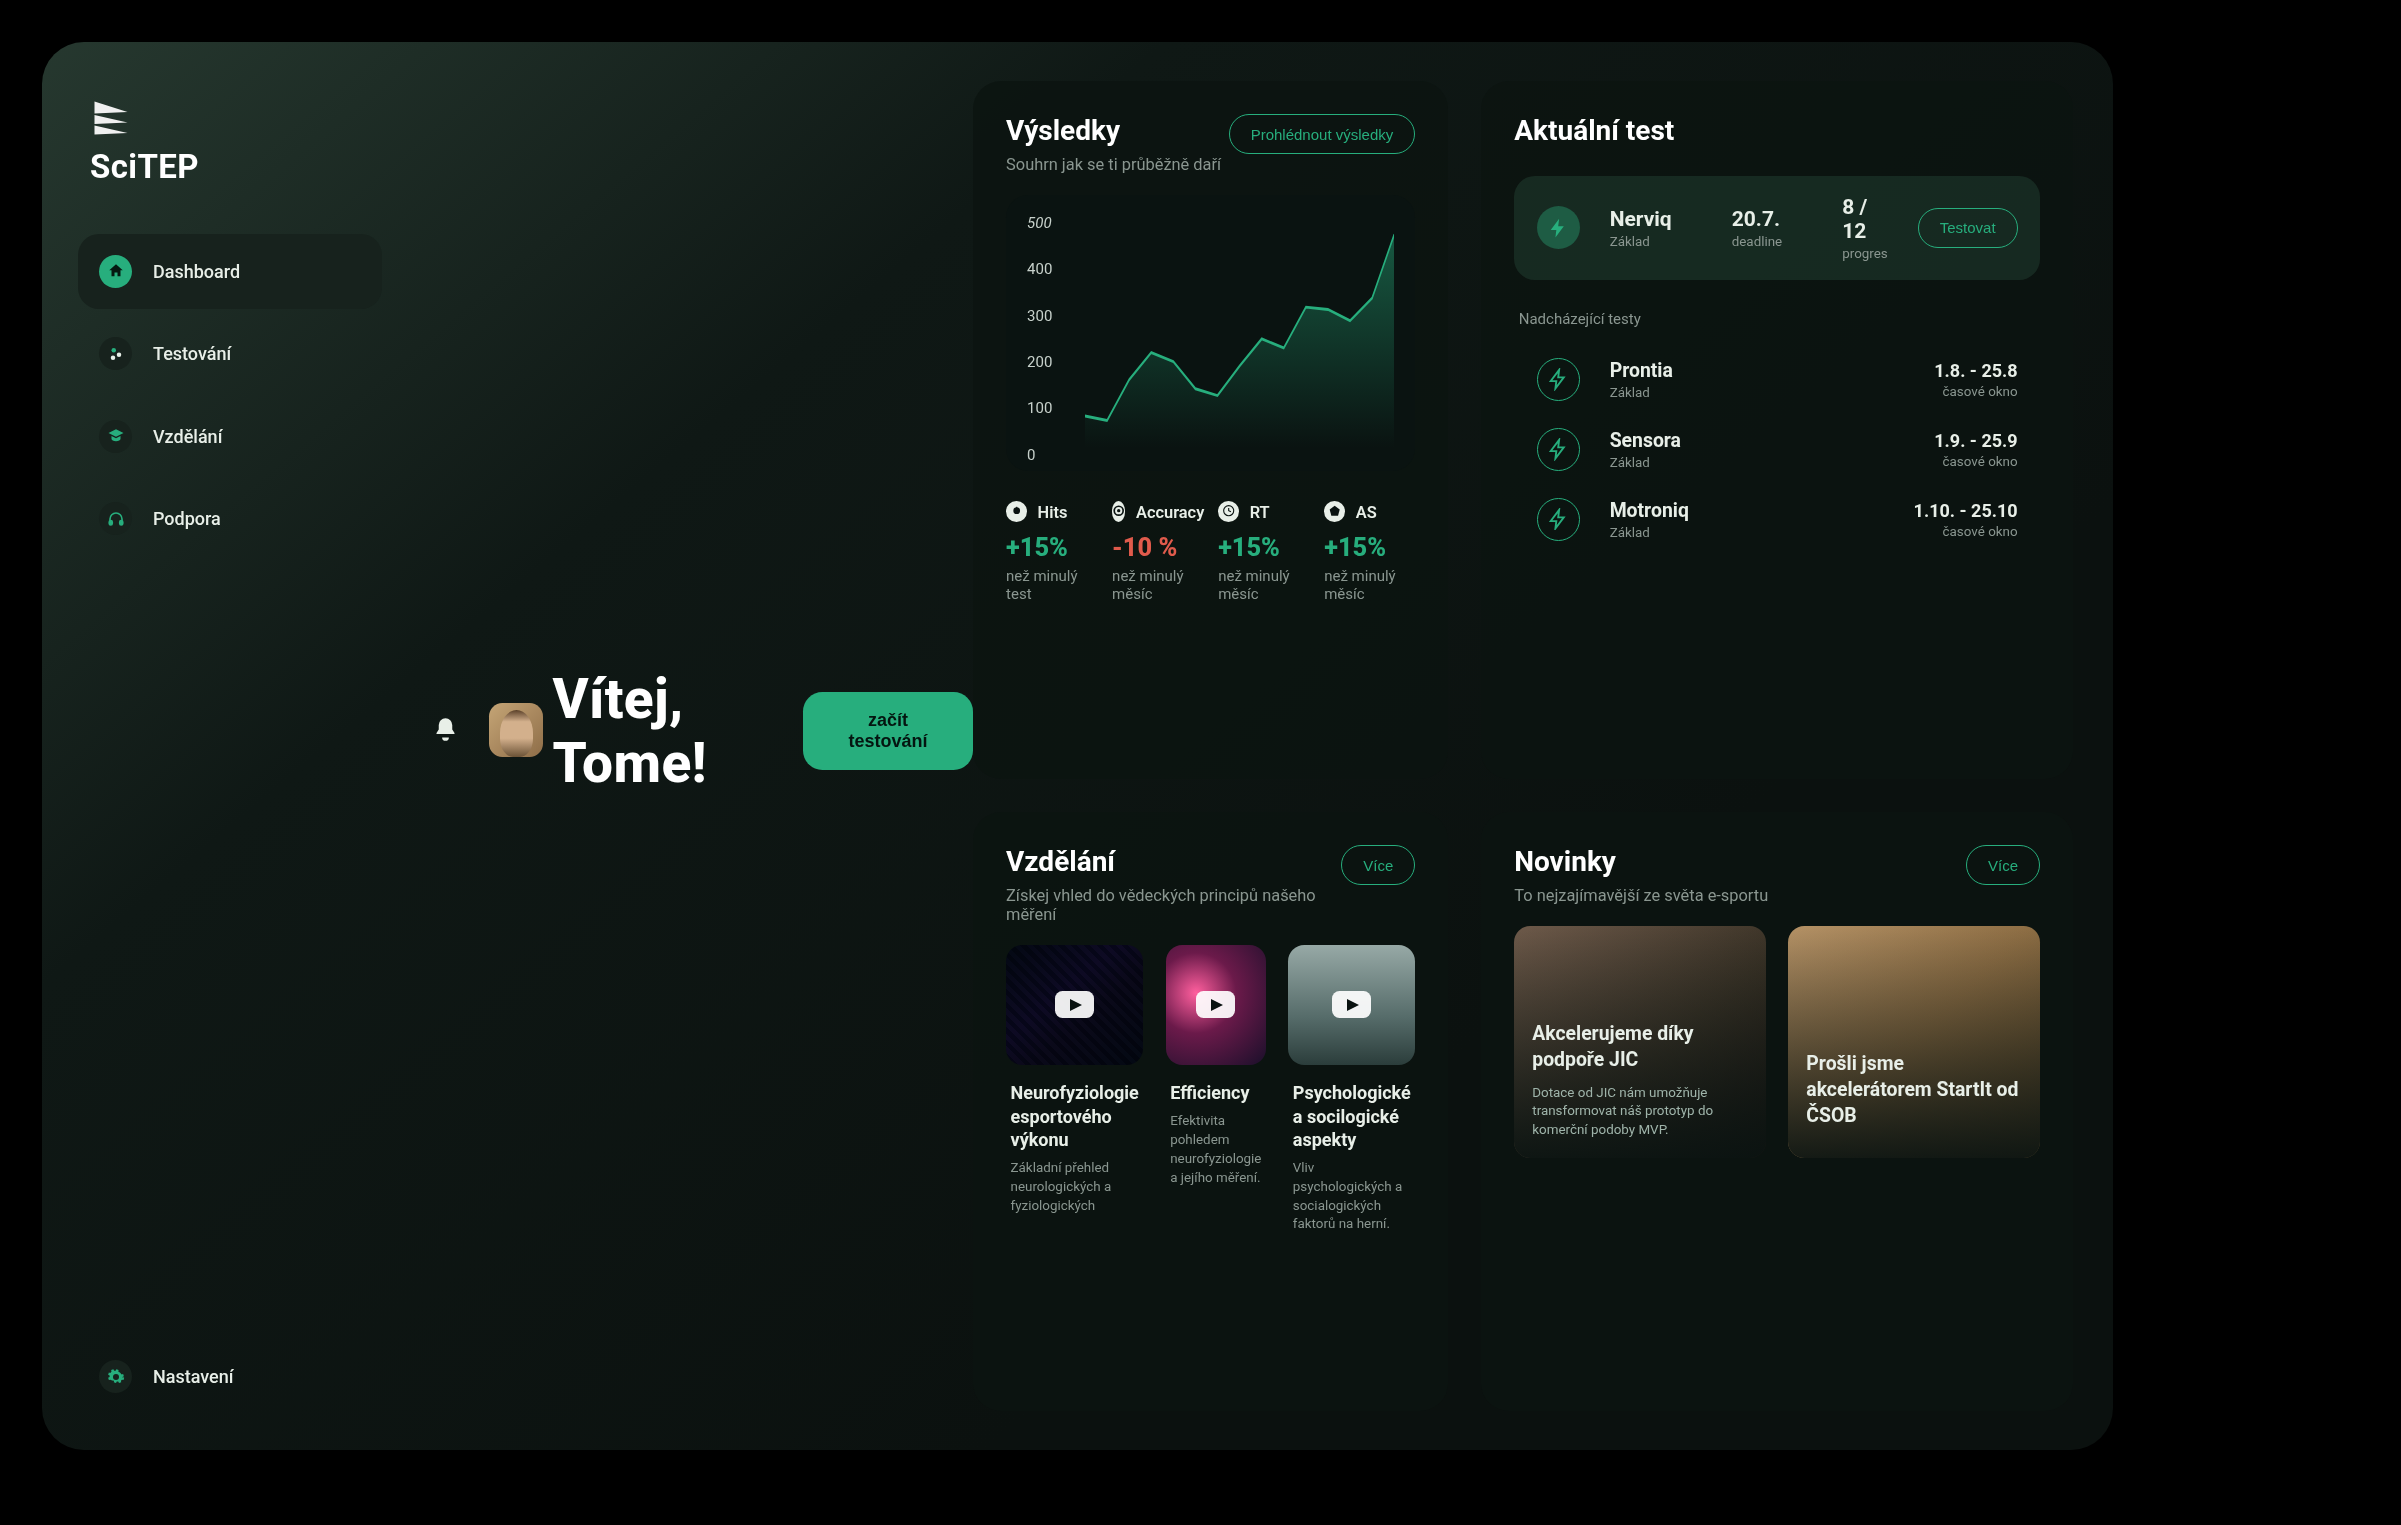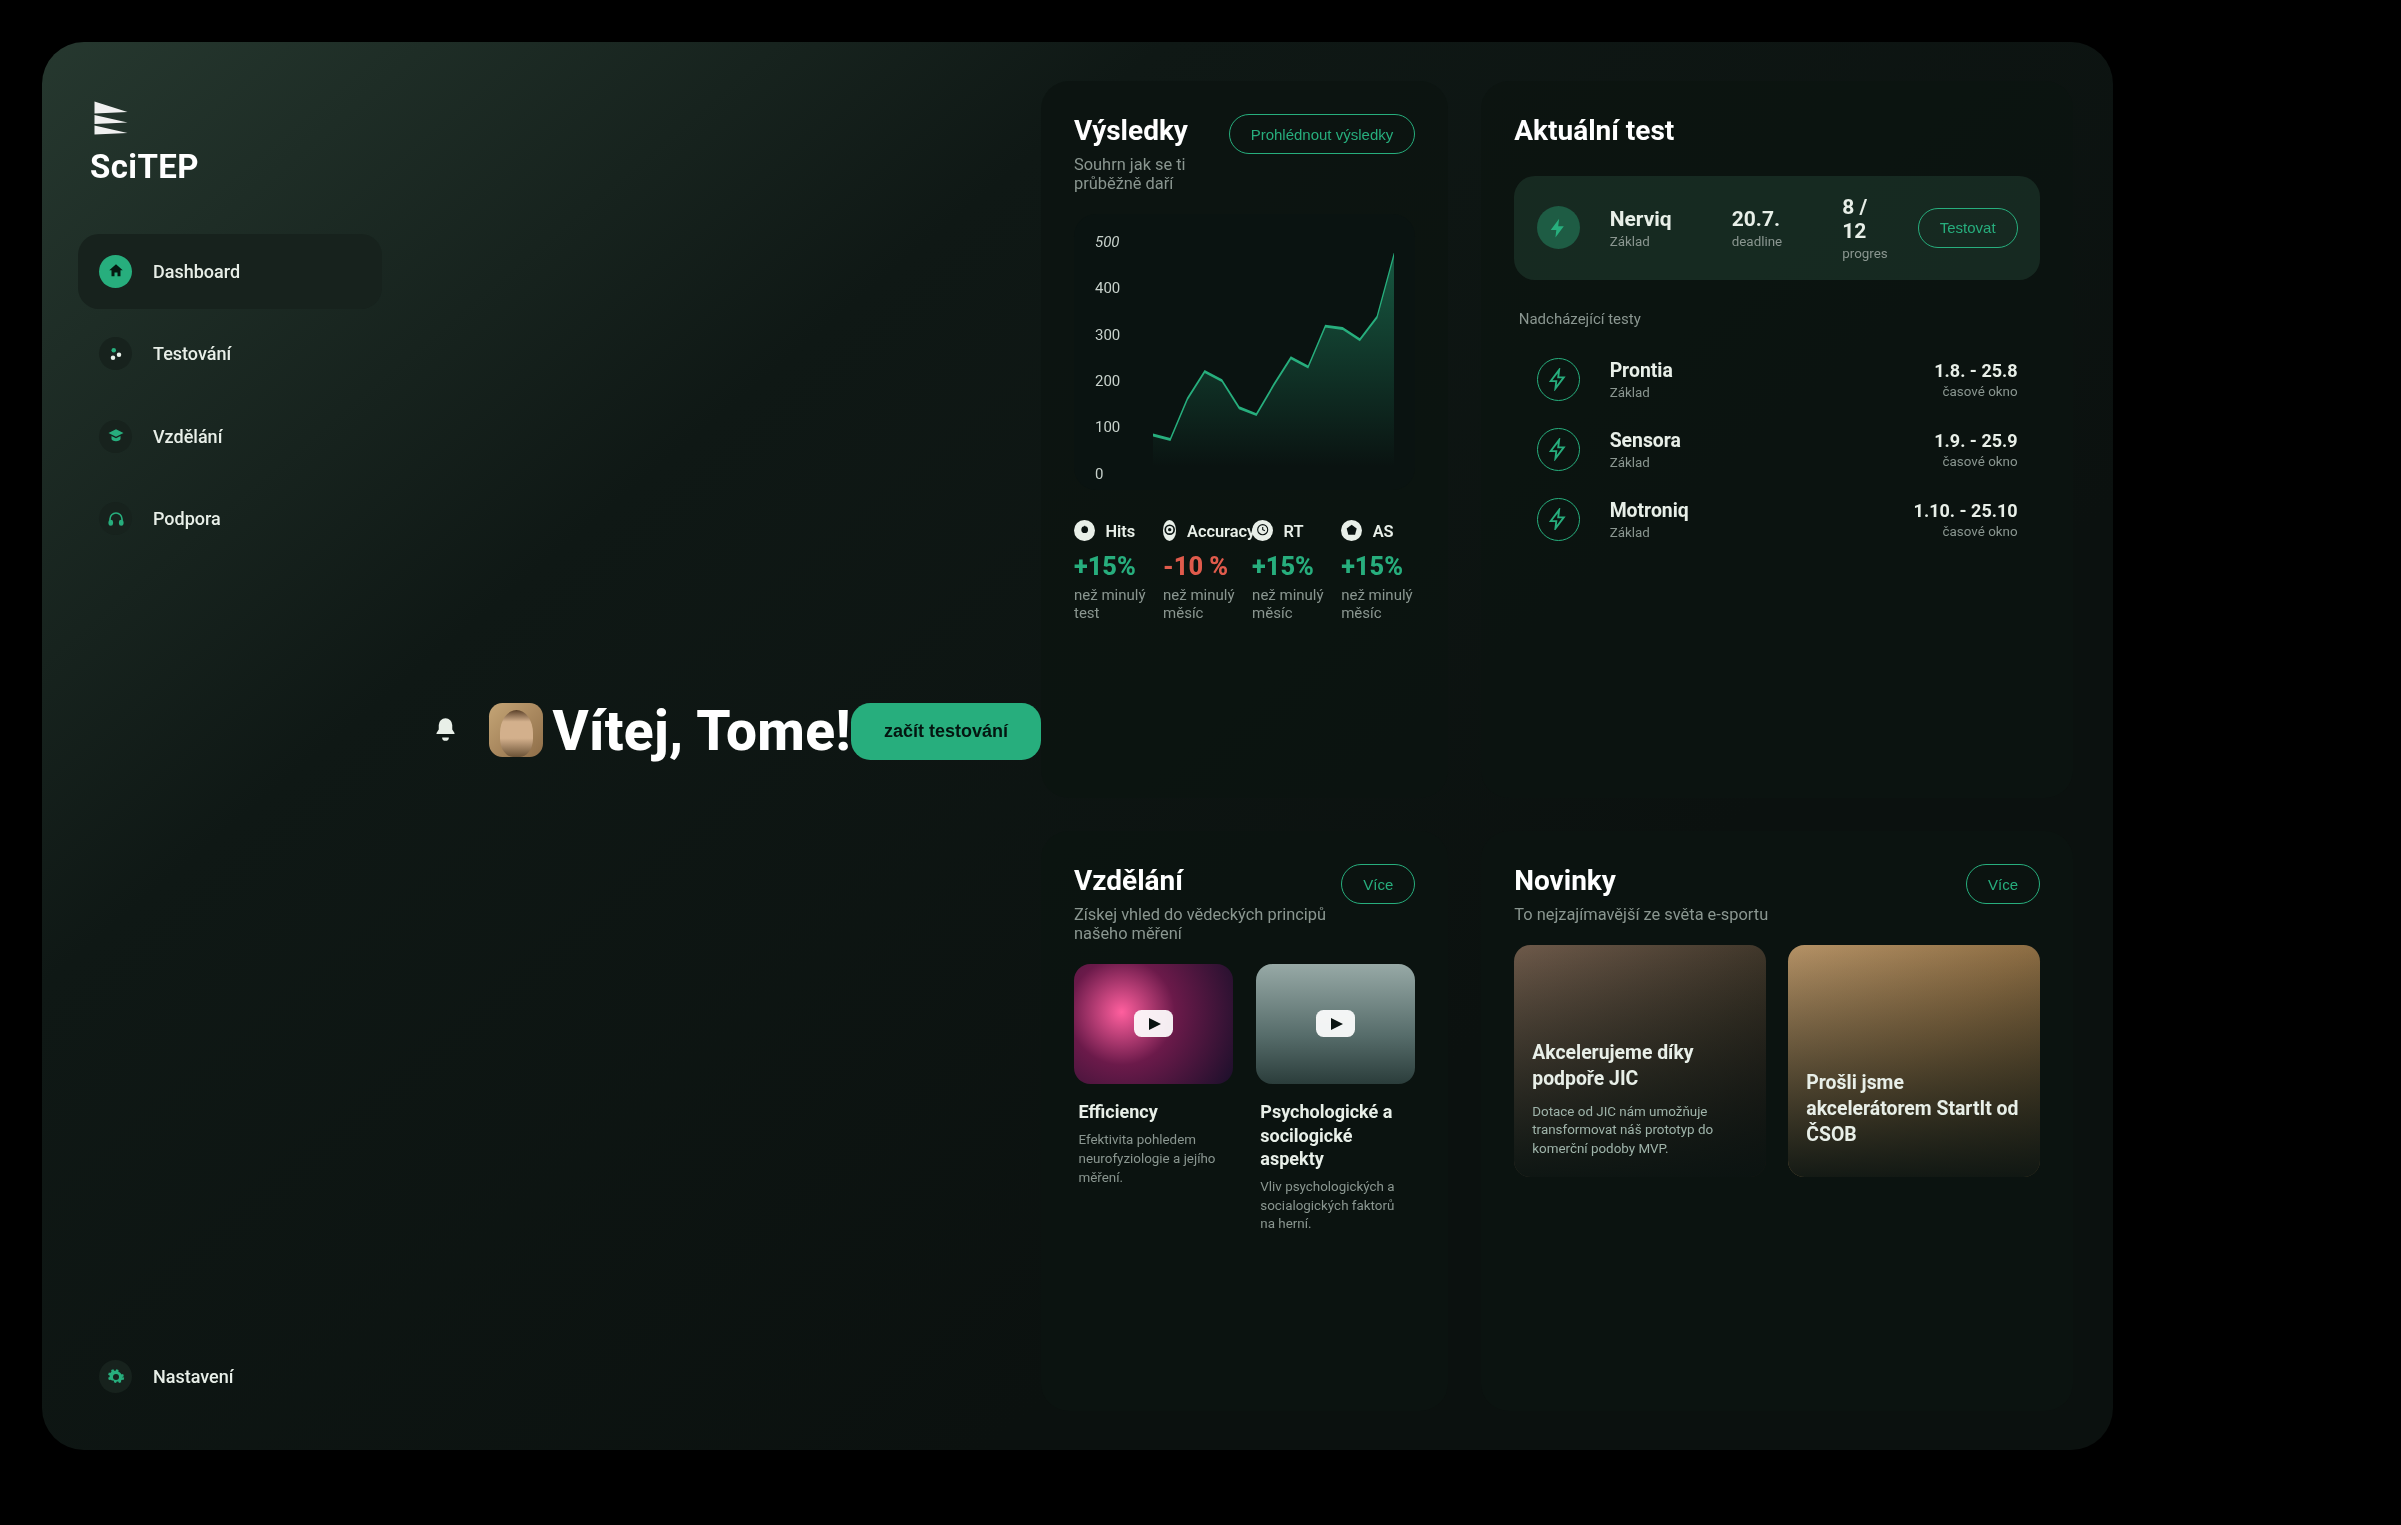--- a/index.html
+++ b/index.html
@@ -338,20 +338,27 @@
       <section class="card">
         <div class="card-hd">
           <div>
             <h2>Vzdělání</h2>
             <p>Získej vhled do vědeckých principů našeho měření</p>
           </div>
           <button class="pill">Více</button>
         </div>
         <div class="thumbs" id="edu-thumbs">
               <div class="edu-card">
+                <div class="thumb bg-kb">
+                  <div class="play"></div>
+                </div>
+  <div class="edu-title">Neurofyziologie esportového výkonu</div>
+  <div class="edu-sub">Základní přehled neurologických a fyziologických</div>
+              </div>
+              <div class="edu-card">
                 <div class="thumb bg-neon">
                   <div class="play"></div>
                 </div>
   <div class="edu-title">Efficiency</div>
   <div class="edu-sub">Efektivita pohledem neurofyziologie a jejího měření.</div>
               </div>
               <div class="edu-card">
                 <div class="thumb bg-desk">
                   <div class="play"></div>
                 </div>

